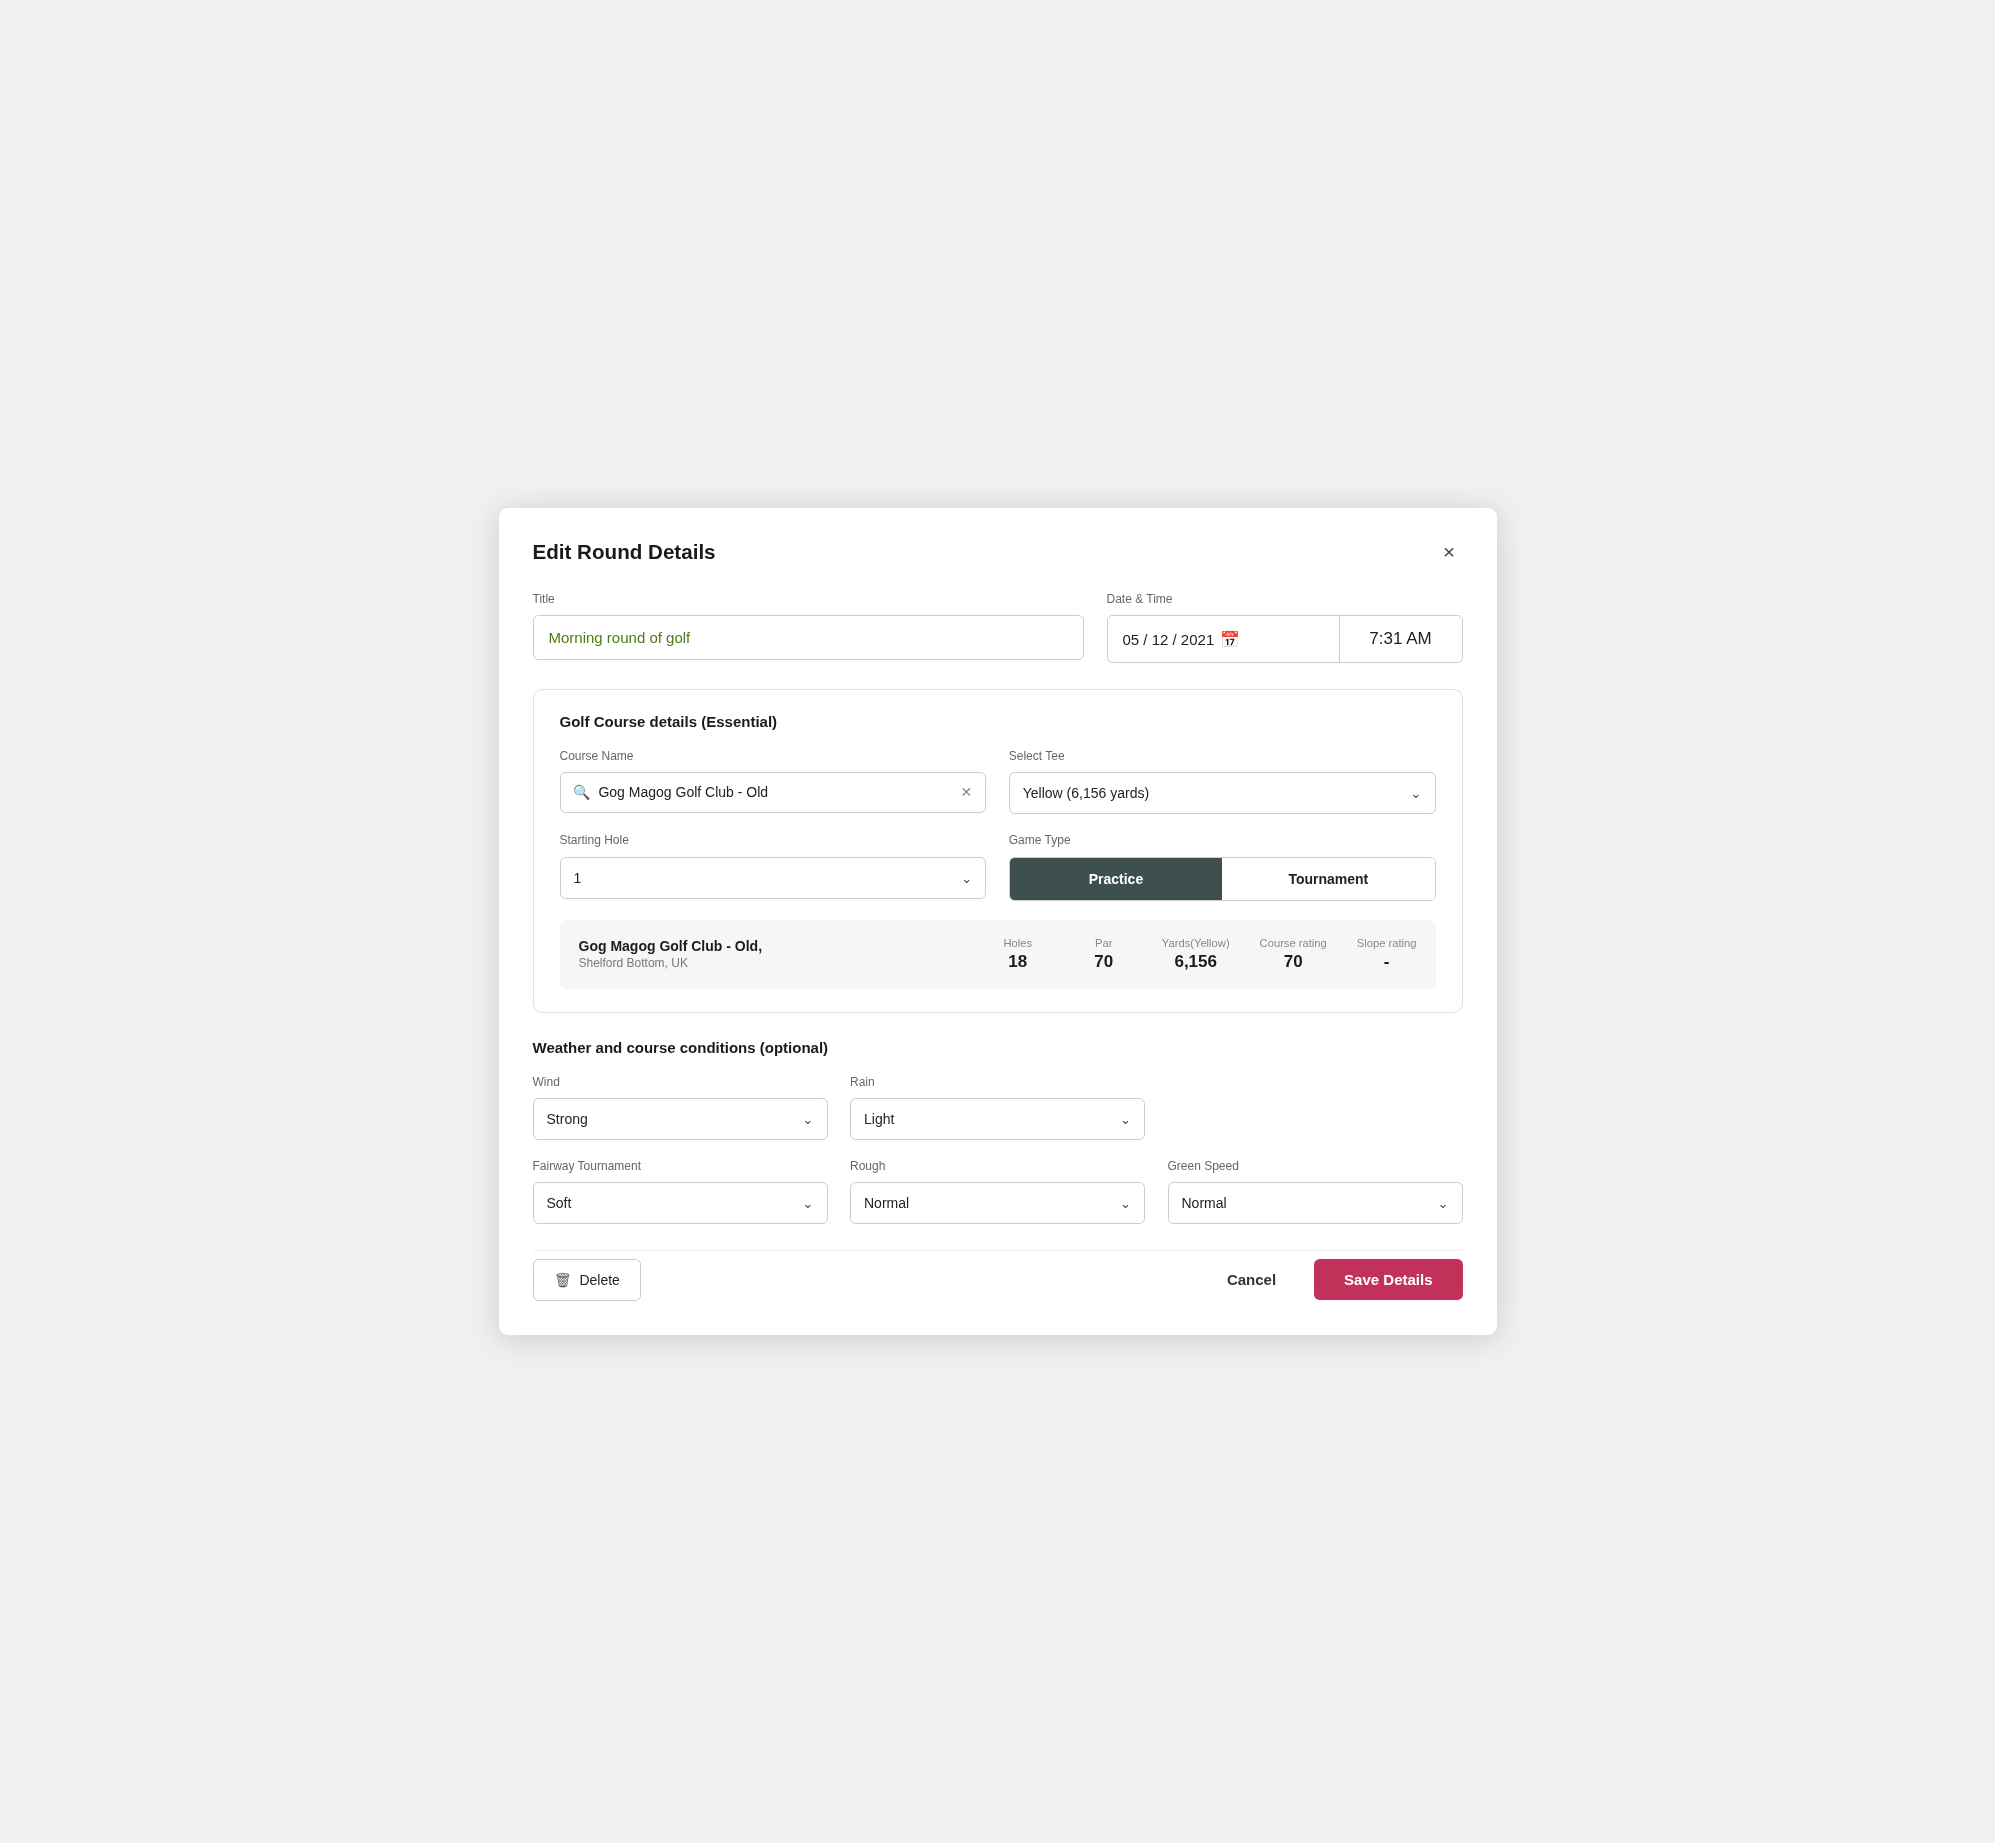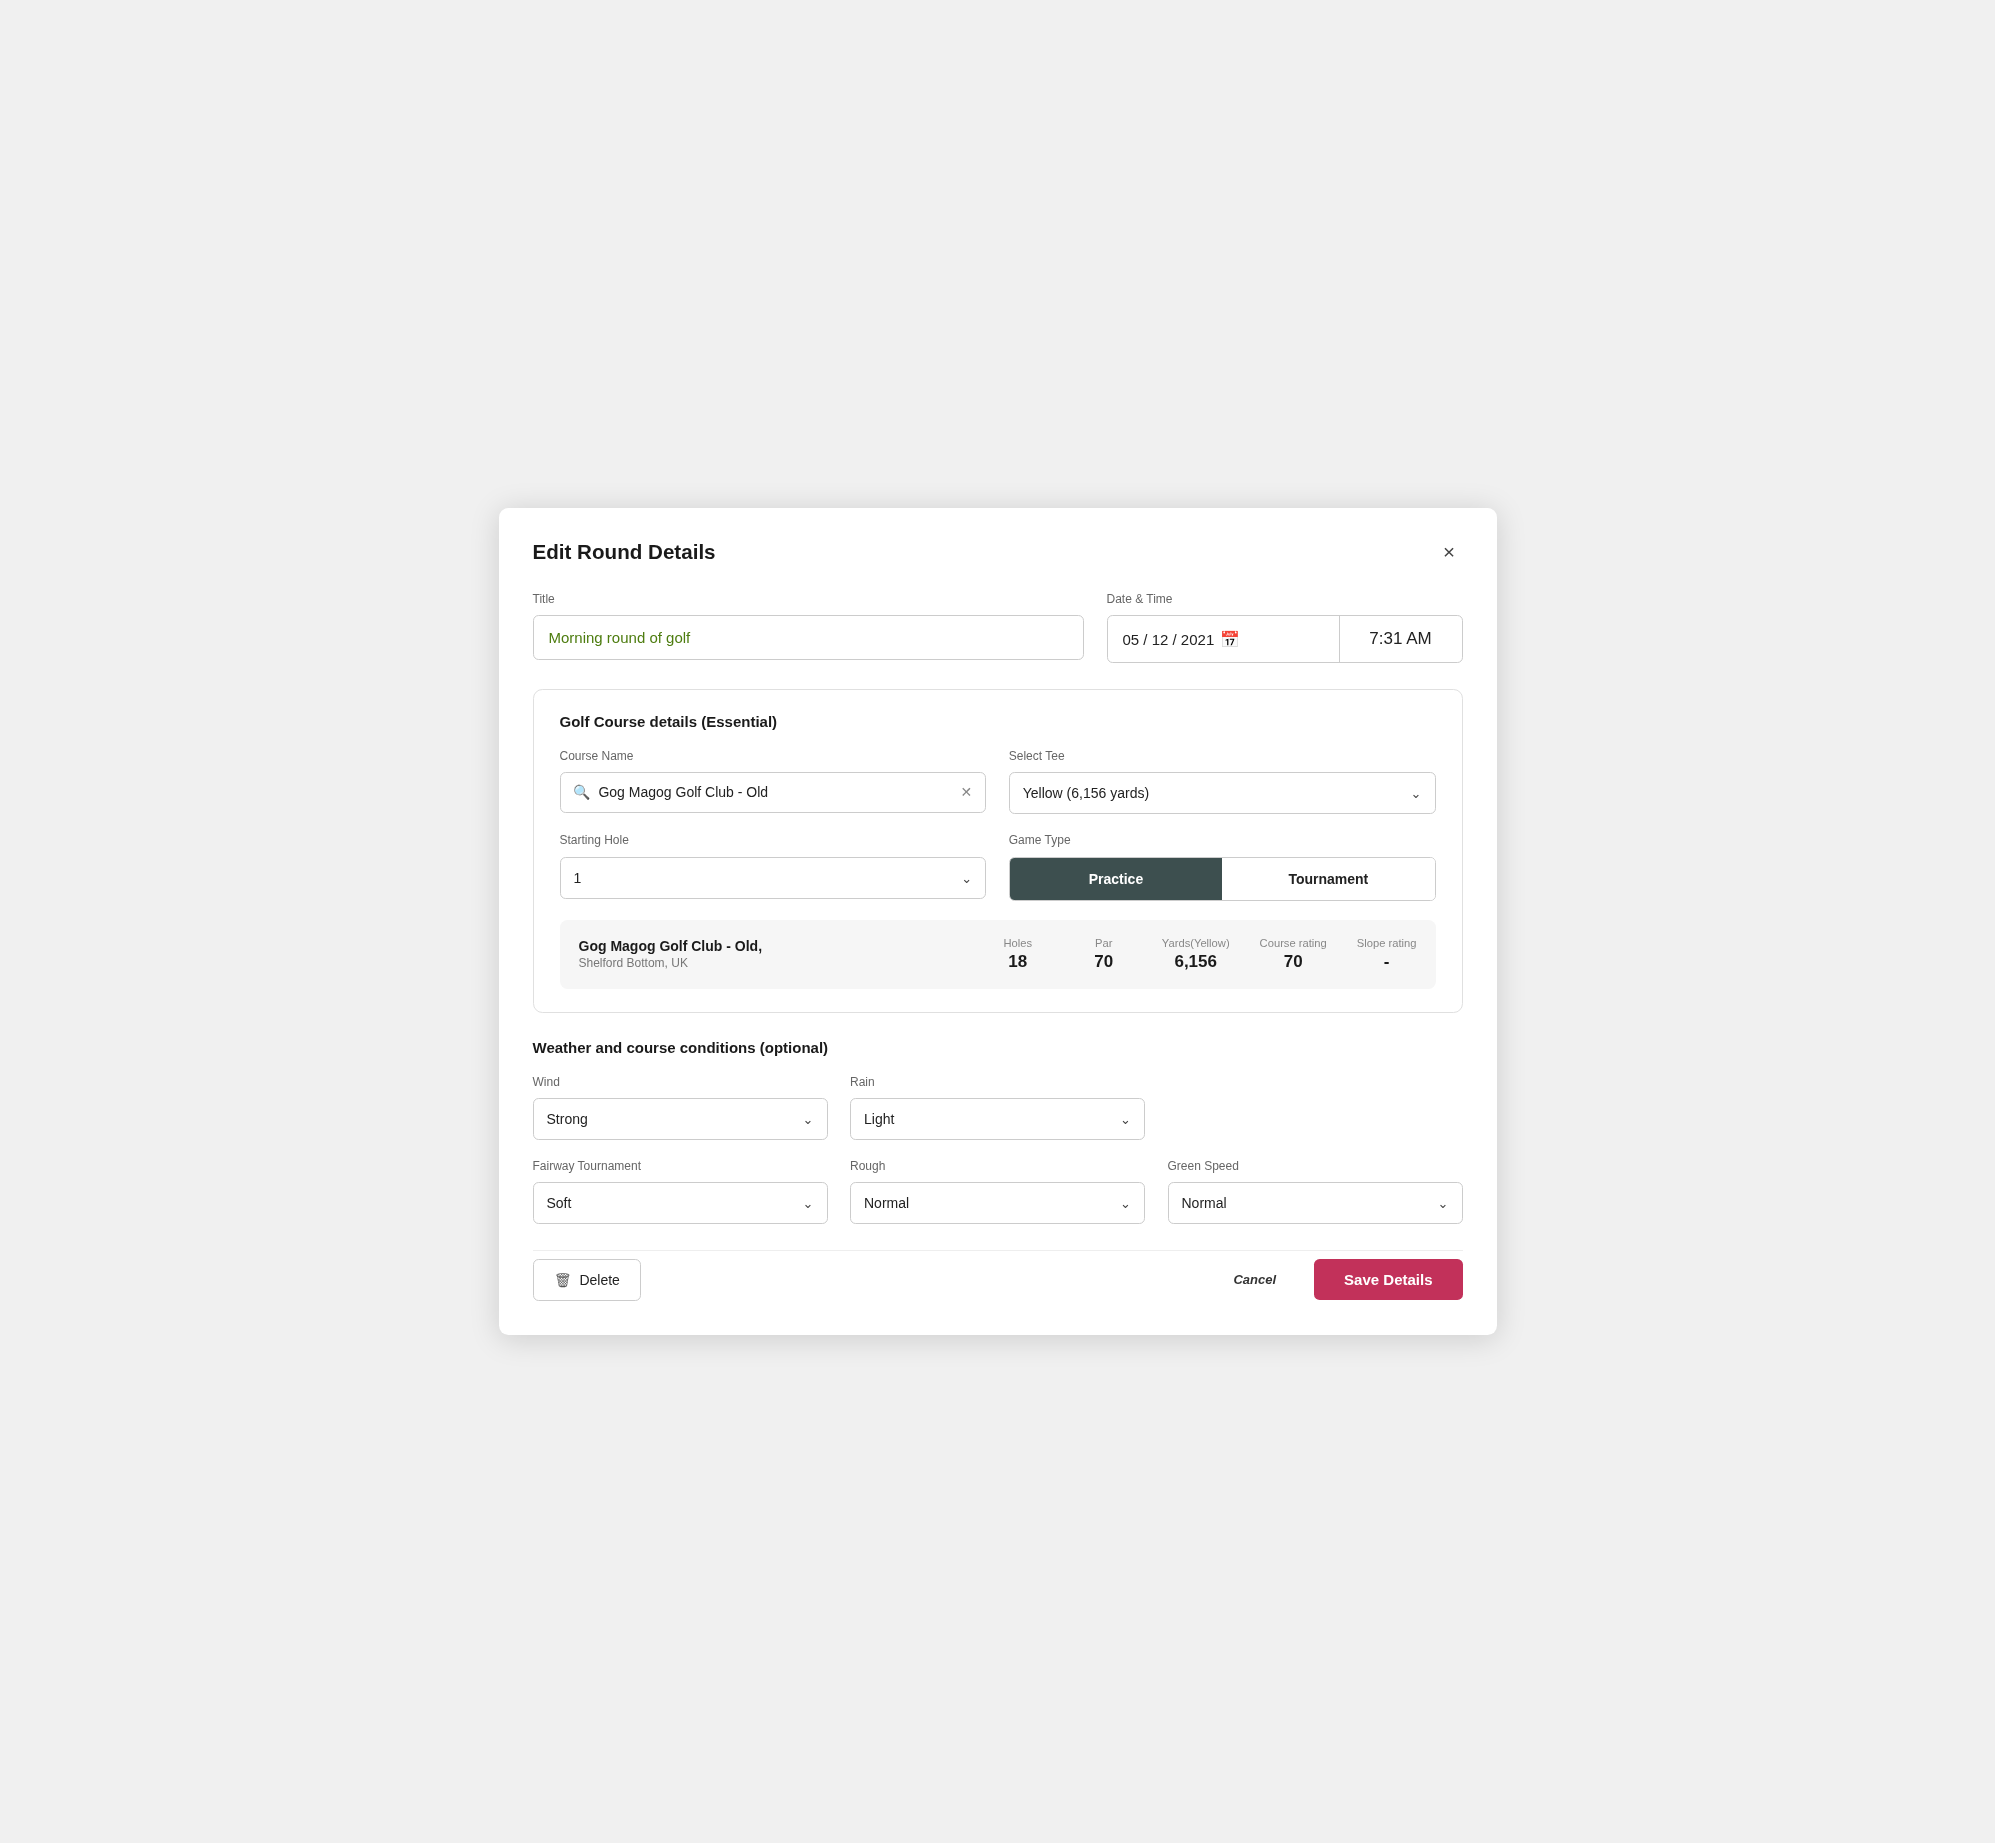--- a/index.html
+++ b/index.html
@@ -266,26 +266,25 @@
       color: #555;
     }
     .footer-right {
       display: flex;
       align-items: center;
       gap: 19px;
     }
     .cancel-btn {
       background: none;
       border: none;
-      font-size: 13px;
+      font-size: 15px;
       font-weight: 600;
       color: #333;
       cursor: pointer;
       padding: 12px 19px;
-      font-style: italic;
     }
     .save-btn {
       background: #c2315a;
       color: #fff;
       border: none;
       border-radius: 5.6px;
       padding: 12px 30px;
       font-size: 15px;
       font-weight: 600;
       cursor: pointer;

